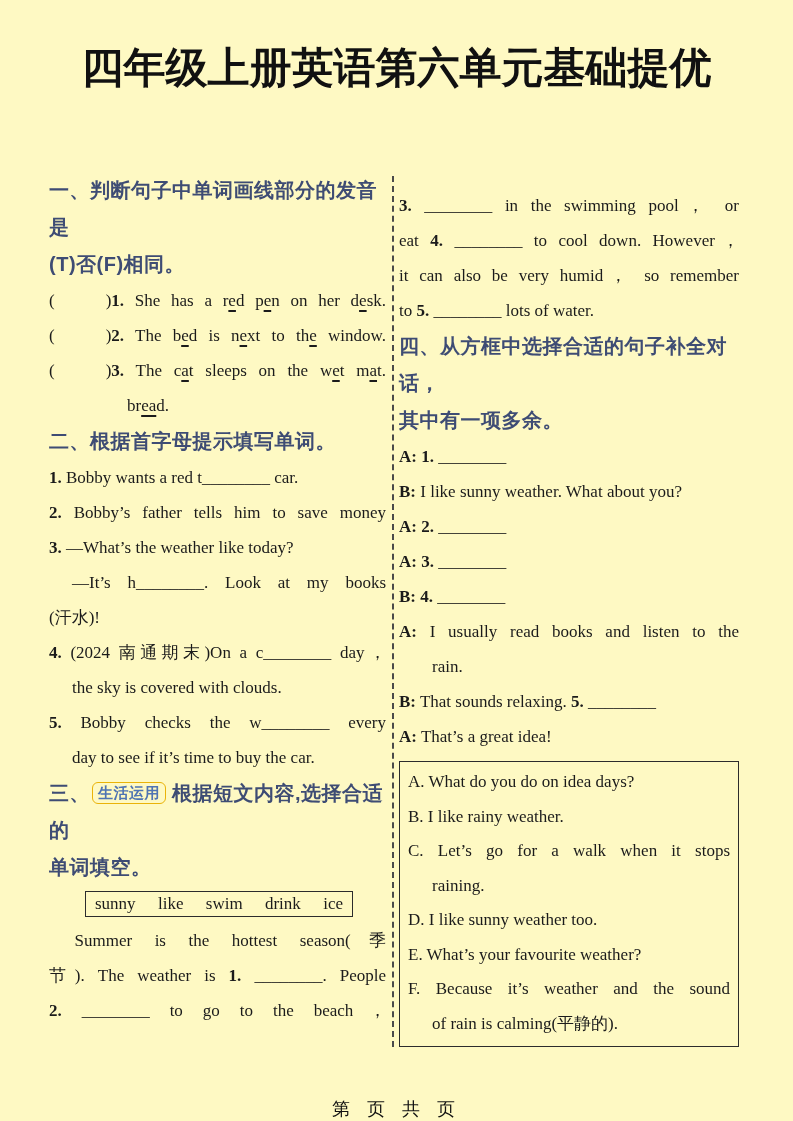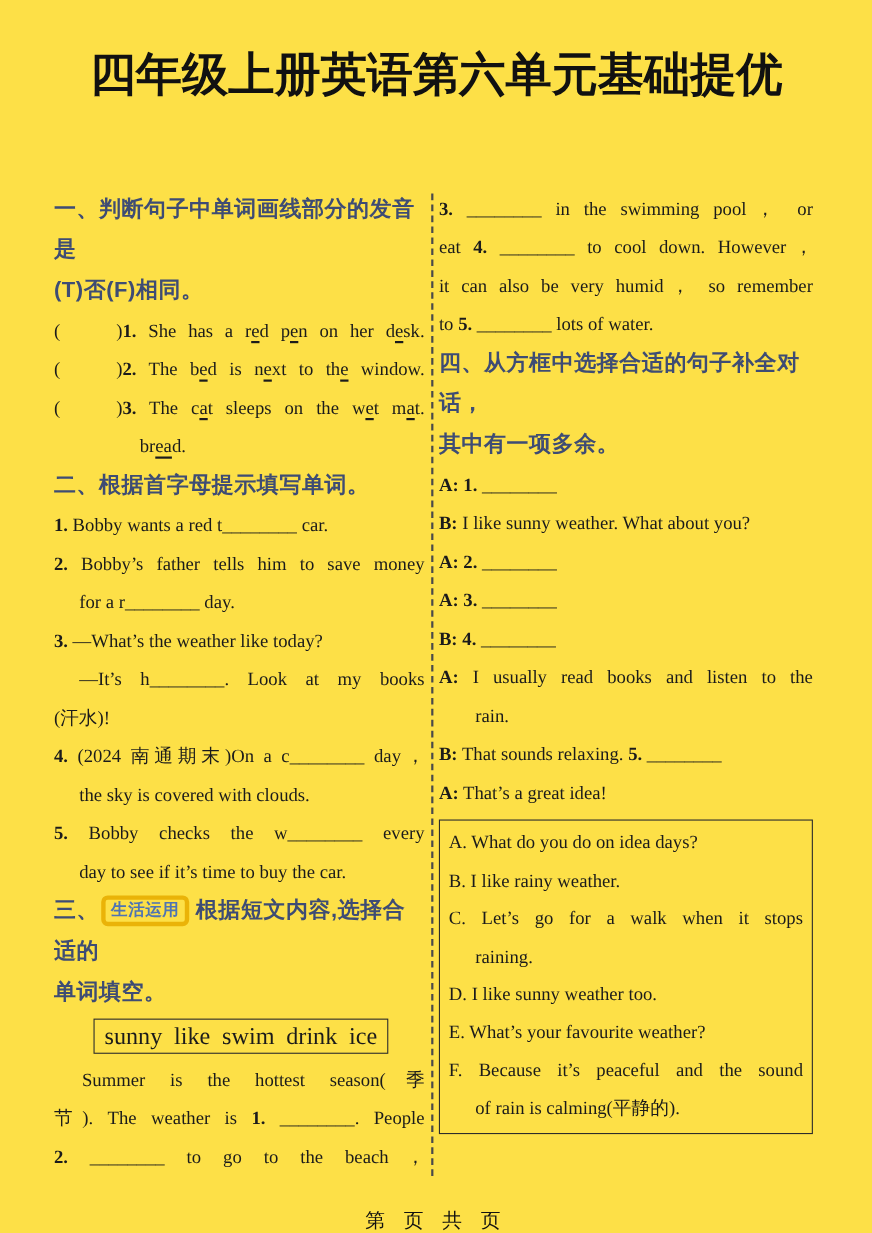--- a/index.html
+++ b/index.html
@@ -1,45 +1,45 @@
 <!DOCTYPE html>
 <html lang="zh"><head>
 <meta charset="utf-8">
 <style>
   html,body{margin:0;padding:0;background:#fbfbfa;}
-  .page{position:relative;width:793px;height:1121px;background:#fde047;overflow:hidden;
+  .page{position:relative;width:793px;height:1121px;background:#fef9c3;overflow:hidden;
         color:#1b1b1b;}
   .title{margin:0;padding-top:40px;text-align:center;
          font-family:"Liberation Sans",sans-serif;font-weight:bold;font-size:42px;
          color:#111;letter-spacing:0px;}
   .columns{position:absolute;top:172px;left:49px;display:flex;width:690px;}
   .col{width:337px;}
-  .col.right{width:340px;}
+  .col.right{width:340px;margin-top:16px;}
   .divider{border-left:2px dashed #4a4a4a;margin:4px 5px 0 6px;align-self:stretch;}
   
   .ln{line-height:35px;min-height:35px;}
   .b-lines .ln{font-family:"Liberation Serif","DejaVu Serif",serif;font-size:17px;
                color:#1b1b1b;text-align:justify;text-align-last:justify;}
   .b-lines .ln.end{text-align-last:left;}
   .h-lines .ln{font-family:"Liberation Sans","DejaVu Sans",sans-serif;font-weight:bold;
                font-size:20px;line-height:37px;min-height:37px;color:#3e4c74;
                letter-spacing:0.5px;}
   .ln b{font-weight:bold;}
   .u{text-decoration:underline;text-underline-offset:4px;text-decoration-thickness:1.5px;}
   .ind-i1{padding-left:23px;}
   .ind-i2{padding-left:78px;}
   .ind-i3{padding-left:33px;}
   .ind-i4{padding-left:24px;}
-  .tag{display:inline-block;border:4px solid #eab308;border-radius:6px;color:#4f74b3;
+  .tag{display:inline-block;border:1px solid #eab308;border-radius:6px;color:#4f74b3;
        font-size:15px;line-height:19px;padding:0 5px 1px;margin:0 6px 0 2px;
        vertical-align:2px;font-weight:600;}
   .wordbank{border:1.5px solid #2c2c2c;margin:5px 0 6px 36px;width:248px;
             display:flex;justify-content:space-between;align-items:center;
             padding:2px 9px;font-family:"Liberation Serif","DejaVu Serif",serif;
-            font-size:22px;color:#1b1b1b;}
+            font-size:17px;color:#1b1b1b;}
   .optionsbox{border:1.5px solid #2c2c2c;padding:3px 8px 5px 8px;margin-top:7px;}
   .optionsbox .ln{line-height:34.5px;min-height:34.5px;}
   .footer{position:absolute;bottom:0;left:0;width:100%;text-align:center;
           font-family:"Liberation Sans",sans-serif;font-size:18px;color:#111;
           letter-spacing:6px;}
 </style>
 </head>
 <body>
 
 <div class="page">
@@ -59,21 +59,20 @@
           <div class="ln">(   )<b>3.</b> The c<span class="u">a</span>t sleeps on the w<span class="u">e</span>t m<span class="u">a</span>t.</div>
           <div class="ln end ind-i2">br<span class="u">ea</span>d.</div>
         </div>
 
       <div class="h-lines">
           <div class="ln end">二、根据首字母提示填写单词。</div>
         </div>
       <div class="b-lines">
           <div class="ln end"><b>1.</b> Bobby wants a red t________ car.</div>
           <div class="ln"><b>2.</b> Bobby’s father tells him to save money</div>
-          <div class="ln end ind-i1">for a r________ day.</div>
           <div class="ln end"><b>3.</b> —What’s the weather like today?</div>
           <div class="ln ind-i1">—It’s h________. Look at my books</div>
           <div class="ln end">(汗水)!</div>
           <div class="ln"><b>4.</b> (2024 南通期末)On a c________ day，</div>
           <div class="ln end ind-i1">the sky is covered with clouds.</div>
           <div class="ln"><b>5.</b> Bobby checks the w________ every</div>
           <div class="ln end ind-i1">day to see if it’s time to buy the car.</div>
         </div>
 
       <div class="h-lines">
@@ -122,21 +121,21 @@
           <div class="ln end"><b>A:</b> That’s a great idea!</div>
         </div>
 
       <div class="optionsbox b-lines">
           <div class="ln end">A. What do you do on idea days?</div>
           <div class="ln end">B. I like rainy weather.</div>
           <div class="ln">C. Let’s go for a walk when it stops</div>
           <div class="ln end ind-i4">raining.</div>
           <div class="ln end">D. I like sunny weather too.</div>
           <div class="ln end">E. What’s your favourite weather?</div>
-          <div class="ln">F. Because it’s peaceful and the sound</div>
+          <div class="ln">F. Because it’s weather and the sound</div>
           <div class="ln end ind-i4">of rain is calming(平静的).</div>
         </div>
     </div>
 
   </div>
 
   <div class="footer">第 页 共 页</div>
 
 </div>
 

